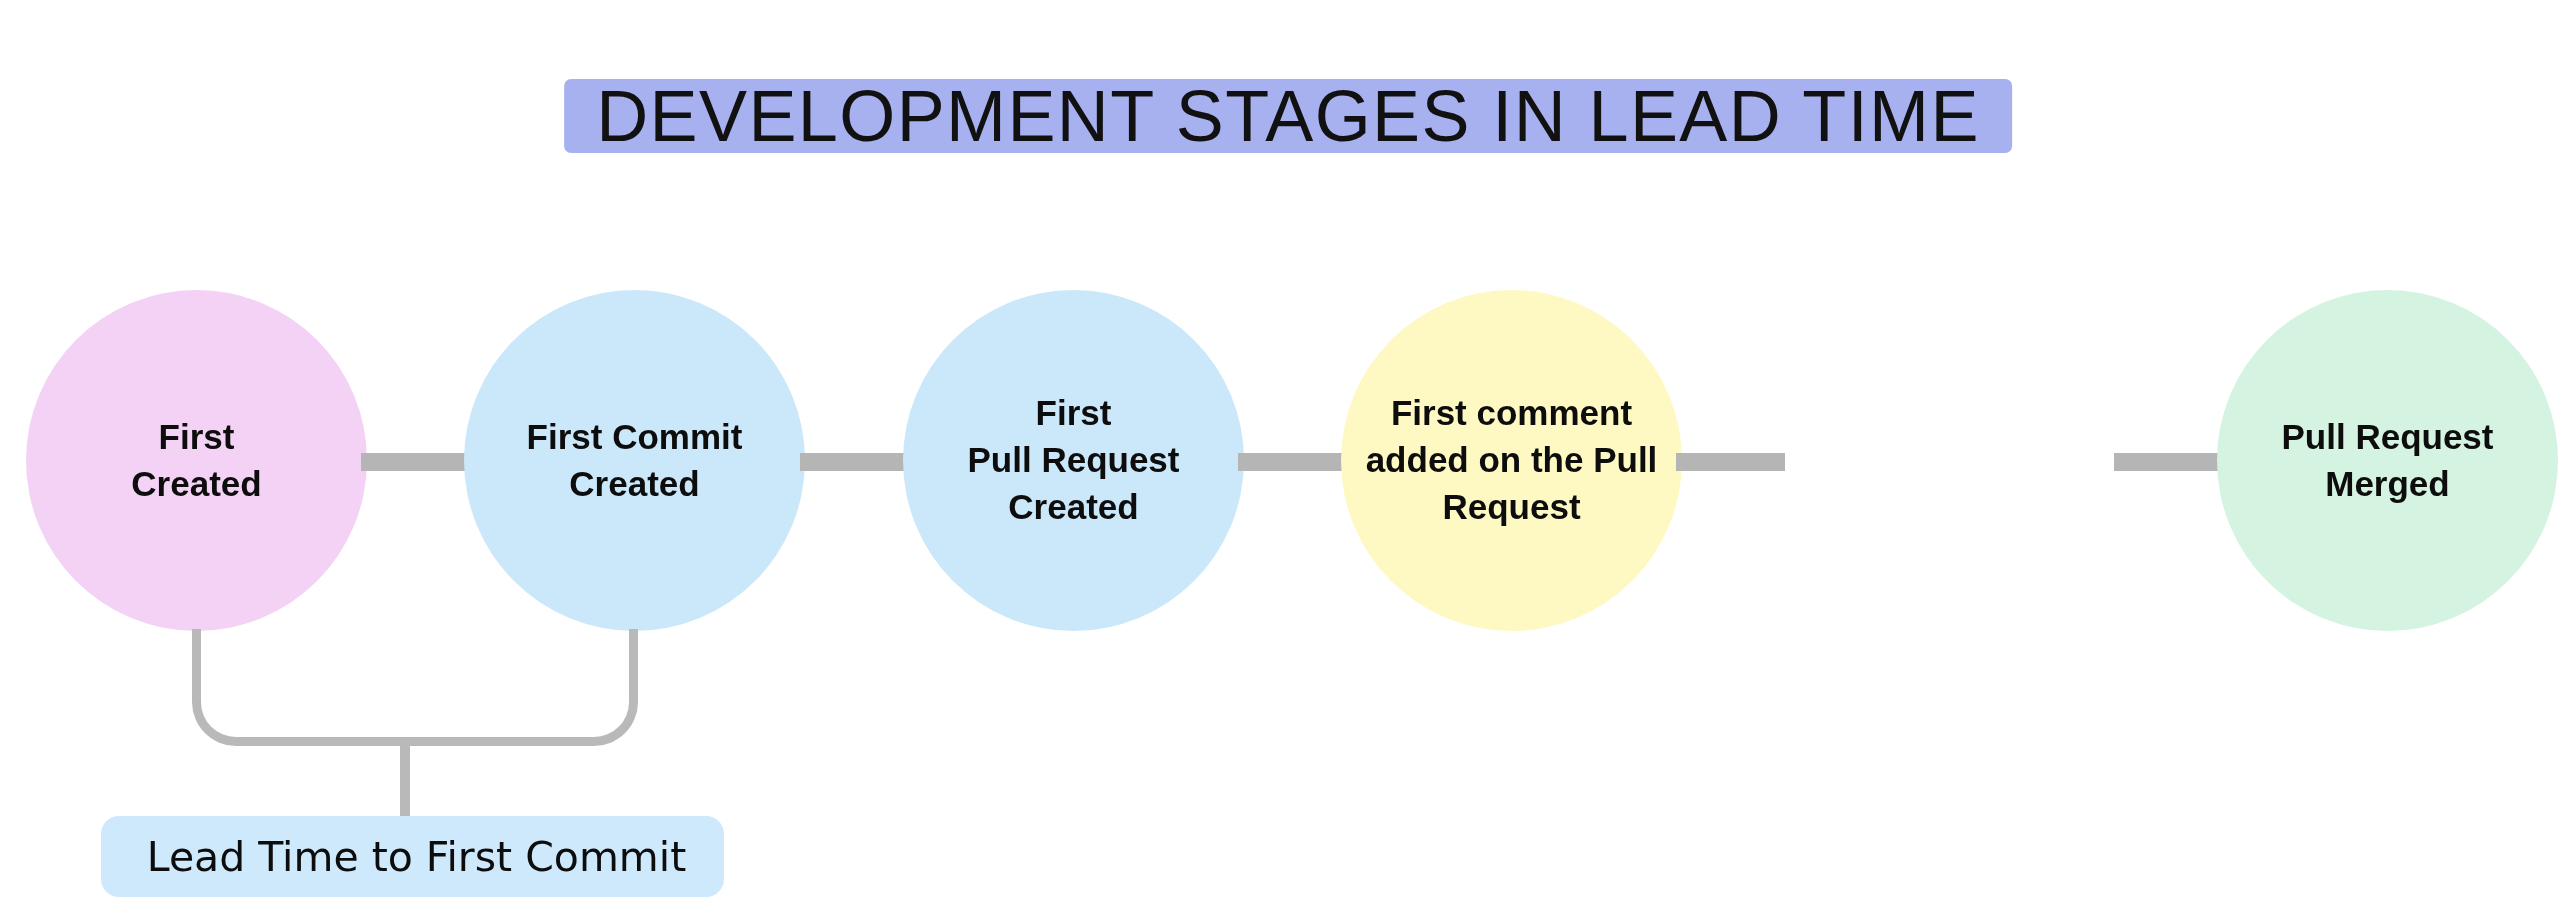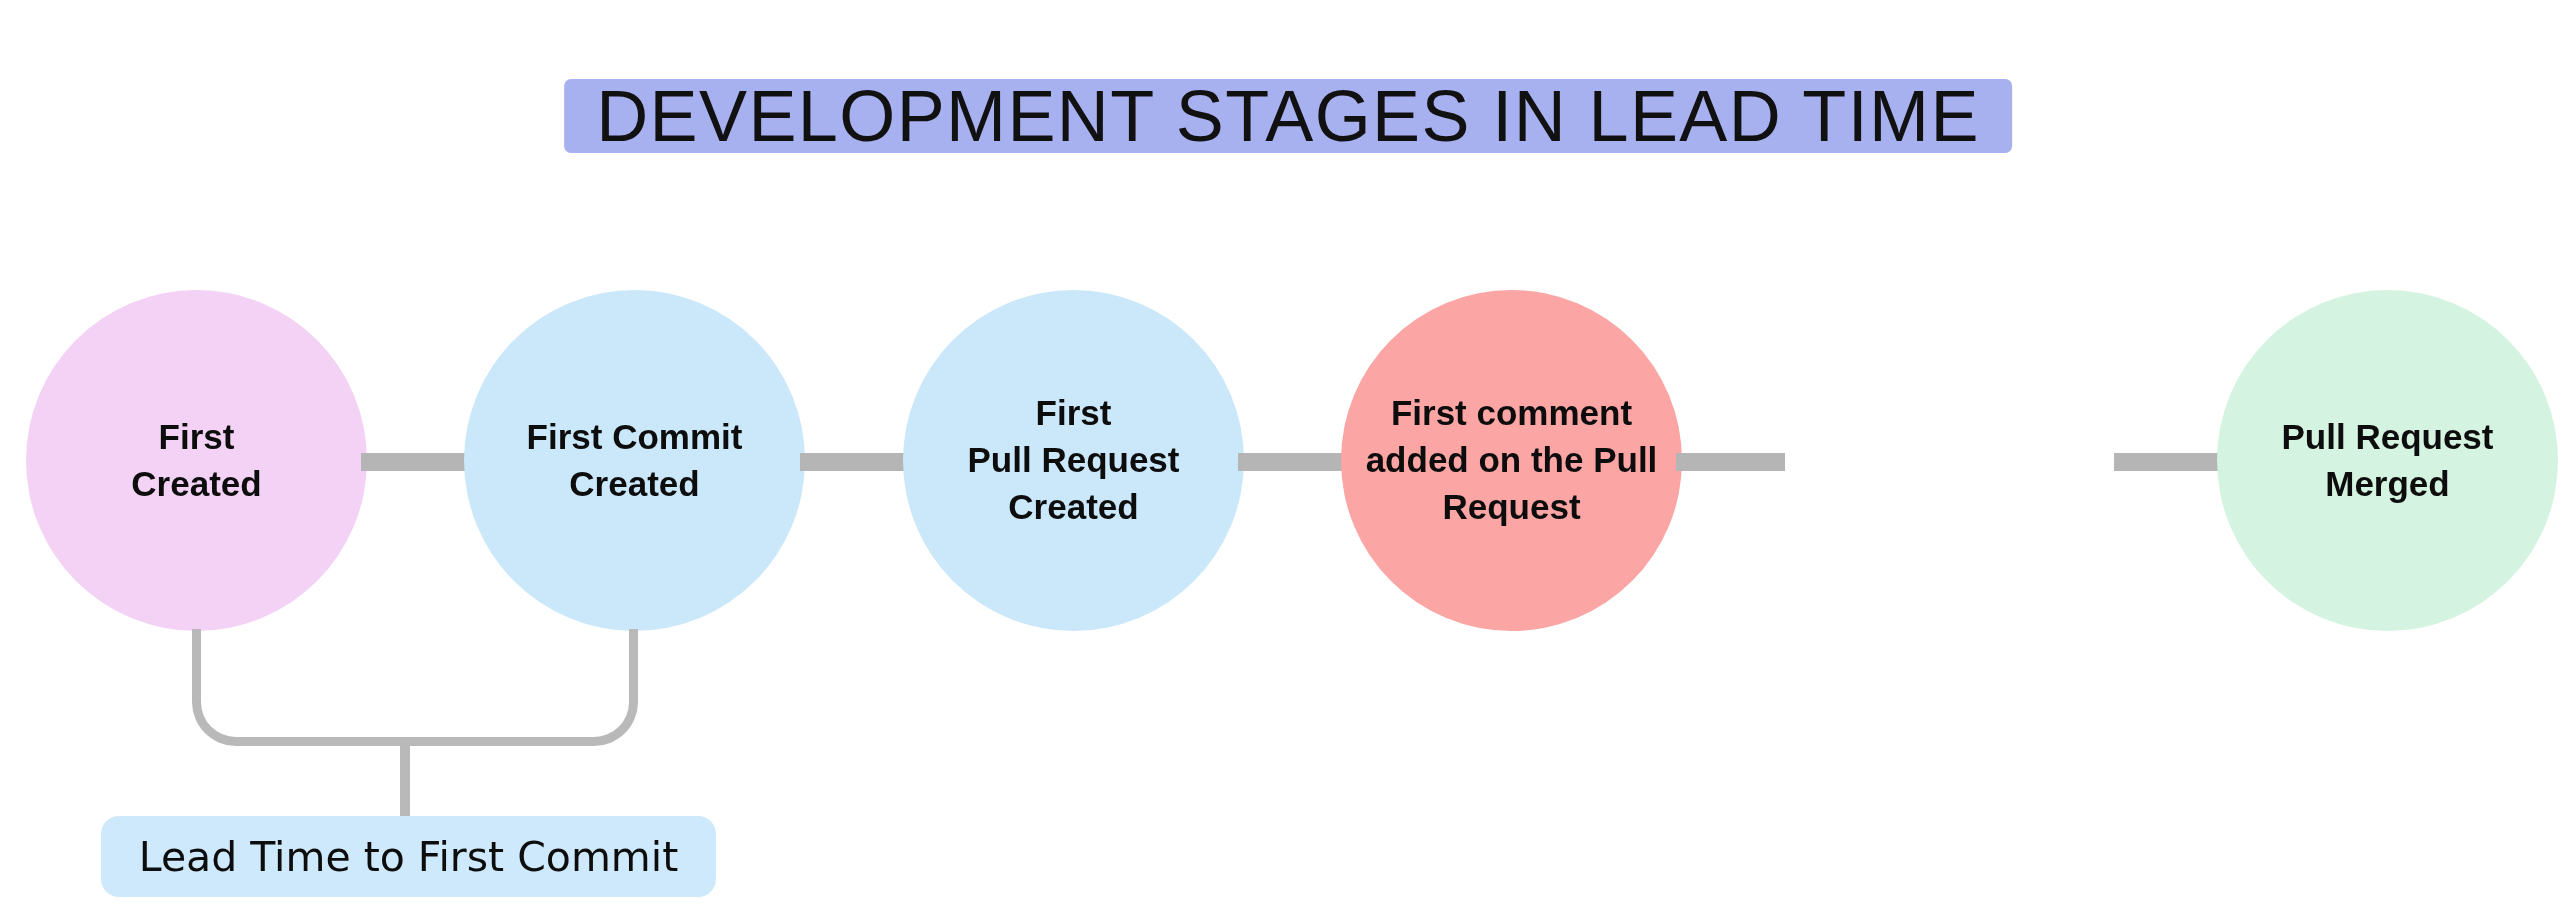--- a/index.html
+++ b/index.html
@@ -47,21 +47,21 @@
     text-align: center;
     font-size: 35px;
     font-weight: 700;
     line-height: 1.34;
     color: #0d0d0d;
     white-space: pre-line;
   }
   .stage-1 { left: 26px;   background: #f3d2f6; }
   .stage-2 { left: 464px;  background: #cbe8fb; }
   .stage-3 { left: 903px; background: #cbe8fb; text-align: center; }
-  .stage-4 { left: 1341px; background: #fca5a5; }
+  .stage-4 { left: 1341px; background: #fef9c3; }
   .stage-5 { left: 1779px; background: #cbe8fb; }
   .stage-6 { left: 2217px; background: #d4f3e0; }
 
   
   .connector {
     position: absolute;
     top: 453px;
     height: 18px;
     width: 109px;
     background: #b5b5b5;
@@ -104,20 +104,21 @@
     height: 81px;
     background: #cfe9fc;
     border-radius: 18px;
     display: flex;
     align-items: center;
     justify-content: center;
     font-family: "DejaVu Sans", sans-serif;
     font-size: 41px;
     color: #0d0d0d;
     white-space: nowrap;
+    padding-left: 8px;
   }
 </style>
 </head>
 <body>
 
 <div class="canvas">
 
   <div class="title-bar">DEVELOPMENT STAGES IN LEAD TIME</div>
 
   <div class="stage stage-1">First

